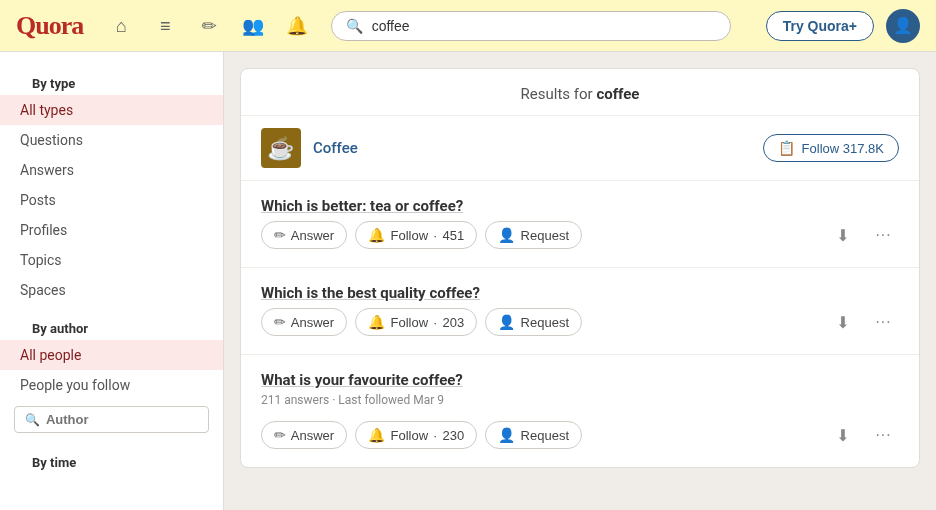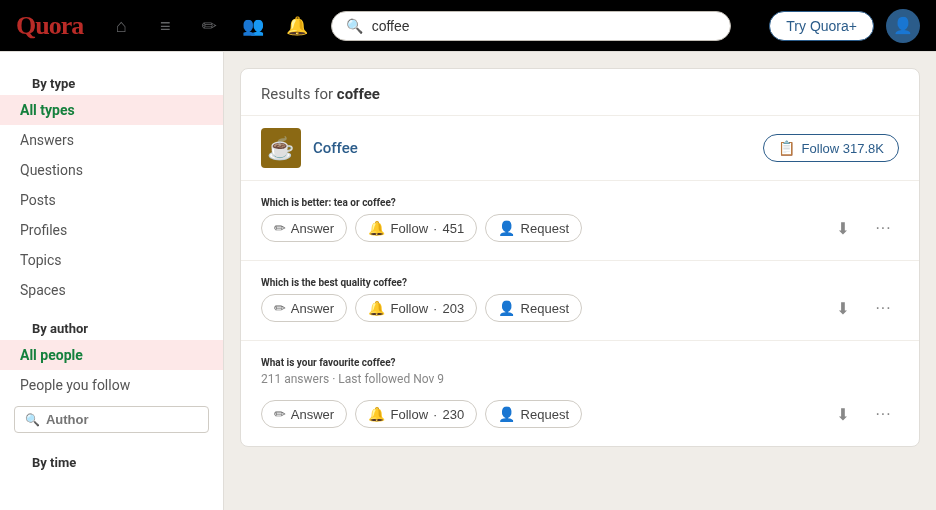--- a/index.html
+++ b/index.html
@@ -1,20 +1,20 @@
 <!DOCTYPE html>
 <html><head>
   <meta charset="utf-8">
   <style>
     * { box-sizing: border-box; margin: 0; padding: 0; }
     body { font-family: -apple-system, BlinkMacSystemFont, 'Segoe UI', Roboto, sans-serif; background: #f0ede8; color: #333; font-size: 14px; }
 
     
     .header {
-      background: #000000;
+      background: #fef9c3;
       height: 52px;
       display: flex;
       align-items: center;
       padding: 0 16px;
       gap: 16px;
       border-bottom: 1px solid #e0ddd8;
       position: fixed;
       top: 0;
       left: 0;
       right: 0;
@@ -71,21 +71,21 @@
       margin-left: auto;
     }
     .try-quora-btn {
       border: 1px solid #2b5c8a;
       background: white;
       color: #2b5c8a;
       border-radius: 20px;
       padding: 6px 16px;
       cursor: pointer;
       font-size: 14px;
-      font-weight: 400;
+      font-weight: 700;
     }
     .avatar {
       width: 34px;
       height: 34px;
       border-radius: 50%;
       background: #2b5c8a;
       display: flex;
       align-items: center;
       justify-content: center;
       color: white;
@@ -118,22 +118,22 @@
       display: flex;
       align-items: center;
       padding: 7px 20px;
       cursor: pointer;
       color: #555;
       font-size: 14px;
       border-radius: 0;
     }
     .sidebar-item.active {
       background: #fde8e8;
-      color: #15803d;
-      font-weight: 700;
+      color: #7f1d1d;
+      font-weight: 400;
     }
     .sidebar-divider {
       height: 8px;
     }
     .author-input-wrap {
       padding: 6px 14px;
     }
     .author-input {
       display: flex;
       align-items: center;
@@ -162,20 +162,21 @@
       background: white;
       border-radius: 8px;
       border: 1px solid #e0ddd8;
       overflow: hidden;
     }
     .results-header {
       padding: 16px 20px 12px;
       font-size: 15px;
       color: #555;
       border-bottom: 1px solid #f0ede8;
+      text-align: center;
     }
     .results-header strong { color: #333; font-weight: 700; }
 
     
     .topic-row {
       display: flex;
       align-items: center;
       padding: 12px 20px;
       border-bottom: 1px solid #f0ede8;
       gap: 12px;
@@ -213,24 +214,25 @@
       font-weight: 500;
     }
 
     
     .question-row {
       padding: 16px 20px;
       border-bottom: 1px solid #f0ede8;
     }
     .question-row:last-child { border-bottom: none; }
     .question-title {
-      font-size: 10px;
+      font-size: 15px;
       font-weight: 700;
       color: #333;
       cursor: pointer;
+      text-decoration: underline;
       text-decoration-color: #ccc;
       margin-bottom: 4px;
     }
     .question-meta {
       font-size: 12px;
       color: #888;
       margin-bottom: 12px;
     }
     .question-actions {
       display: flex;
@@ -289,24 +291,24 @@
 
 <div class="page-layout">
 
   <nav class="sidebar">
     <div class="sidebar-section-title">By type</div>
 
     <div class="sidebar-item active">
       <span>All types</span>
     </div>
     <div class="sidebar-item">
+      <span>Questions</span>
+    </div>
+    <div class="sidebar-item">
       <span>Answers</span>
-    </div>
-    <div class="sidebar-item">
-      <span>Questions</span>
     </div>
     <div class="sidebar-item">
       <span>Posts</span>
     </div>
     <div class="sidebar-item">
       <span>Profiles</span>
     </div>
     <div class="sidebar-item">
       <span>Topics</span>
     </div>
@@ -409,21 +411,21 @@
         </div>
       </div>
 
       <div class="question-row">
         <div class="question-title">
           <span>What is your favourite coffee?</span>
         </div>
         <div class="question-meta">
           <span>211</span>
           <span> answers · Last followed </span>
-          <span>Nov 9</span>
+          <span>Mar 9</span>
         </div>
         <div class="question-actions">
           <button class="action-btn">
             <span class="action-icon">✏</span>
             <span>Answer</span>
           </button>
           <button class="action-btn">
             <span class="action-icon">🔔</span>
             <span>Follow</span>
             <span> · </span>

